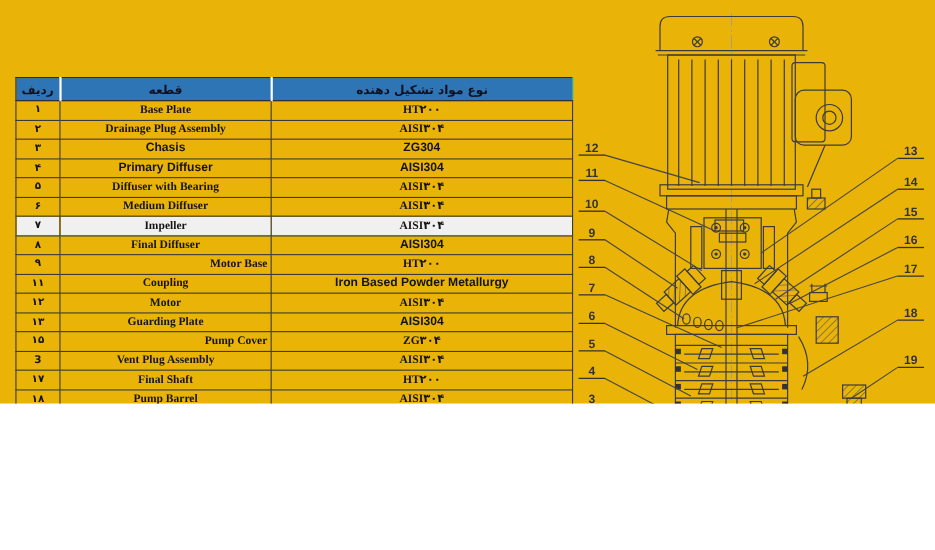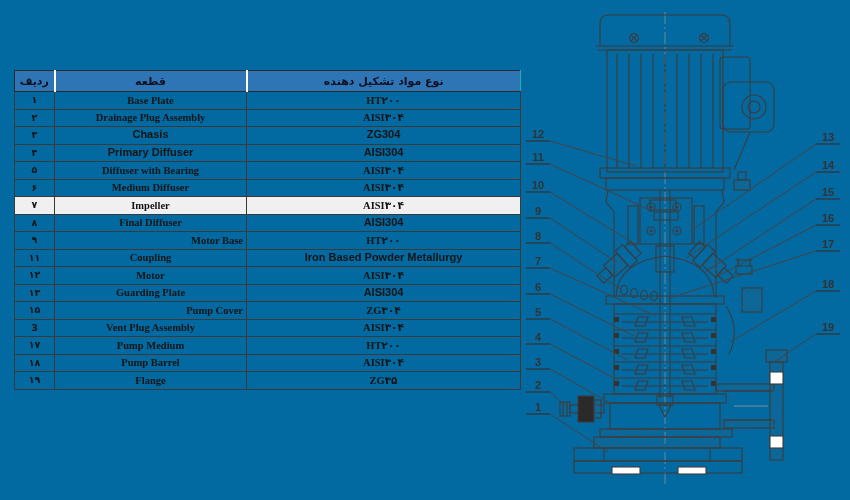--- a/index.html
+++ b/index.html
@@ -1,16 +1,16 @@
 <!DOCTYPE html>
 <html><head>
 <meta charset="utf-8">
 <style>
   html,body{margin:0;padding:0;background:#fff;}
-  .stage{position:relative;width:850px;height:500px;background:#0369a1;overflow:hidden;
+  .stage{position:relative;width:850px;height:367px;background:#eab308;overflow:hidden;
          font-family:"Liberation Serif",serif;}
   
   .table-wrap{position:absolute;left:14px;top:70px;width:506px;}
   table.parts{border-collapse:collapse;width:506px;table-layout:fixed;
               border:1px solid #2b2b2b;}
   table.parts col.c1{width:40px;}
   table.parts col.c2{width:192px;}
   table.parts col.c3{width:274px;}
   table.parts thead th{
       background:#2e75b6;color:#101020;font-family:"DejaVu Sans",sans-serif;
@@ -119,21 +119,21 @@
             <td class="c-part left">Pump Cover</td>
             <td class="c-mat">ZG۳۰۴</td>
           </tr>
           <tr>
             <td class="c-no">3</td>
             <td class="c-part">Vent Plug Assembly</td>
             <td class="c-mat">AISI۳۰۴</td>
           </tr>
           <tr>
             <td class="c-no">۱۷</td>
-            <td class="c-part">Pump Medium</td>
+            <td class="c-part">Final Shaft</td>
             <td class="c-mat">HT۲۰۰</td>
           </tr>
           <tr>
             <td class="c-no">۱۸</td>
             <td class="c-part">Pump Barrel</td>
             <td class="c-mat">AISI۳۰۴</td>
           </tr>
           <tr>
             <td class="c-no">۱۹</td>
             <td class="c-part">Flange</td>

